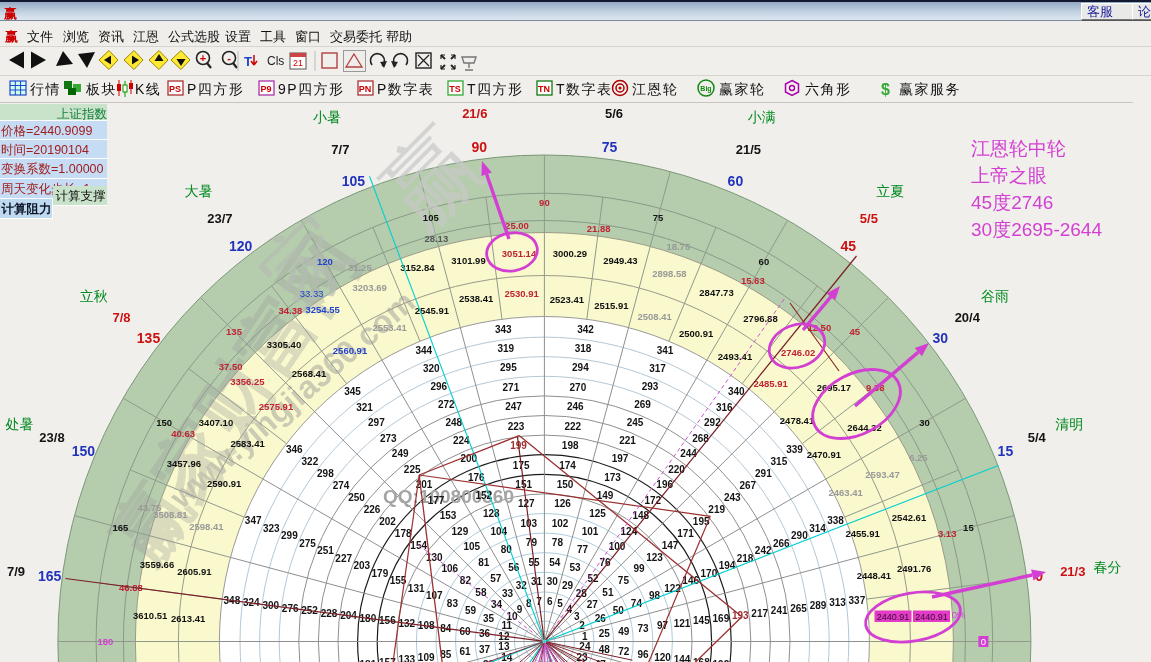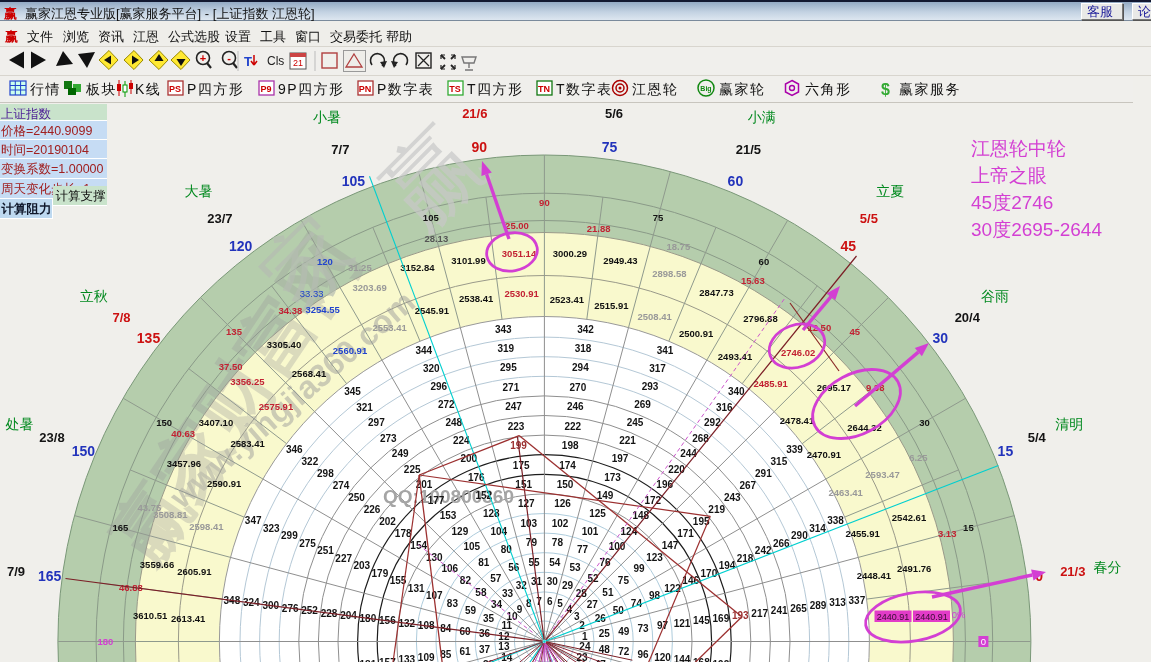--- a/index.html
+++ b/index.html
@@ -484,22 +484,21 @@
 <polygon points="929.0,343.0 921.9,356.3 914.8,347.9" fill="#d33fd3"></polygon>
 <line x1="932.0" y1="597.0" x2="1032.3" y2="575.0" stroke="#d33fd3" stroke-width="3.4"></line>
 <polygon points="1046.0,572.0 1033.5,580.4 1031.1,569.6" fill="#d33fd3"></polygon>
 <text x="971" y="155" font-size="19" fill="#d33fd3">江恩轮中轮</text>
 <text x="971" y="182" font-size="19" fill="#d33fd3">上帝之眼</text>
 <text x="971" y="209" font-size="19" fill="#d33fd3">45度2746</text>
 <text x="971" y="236" font-size="19" fill="#d33fd3">30度2695-2644</text>
 </svg></div>
 <div class="abs" id="title">
     <span class="lg">赢</span>
-    <span class="txt">赢家江恩专业版[赢家服务平台] - [上证指数 江恩轮]</span>
-<span class="tbtn" style="left:1081px;width:42px">客服</span>
+<span class="tbtn" style="left:1081px;width:52px">客服</span>
     <span class="tbtn" style="left:1132px;width:25px">论坛</span>
   </div>
 <div class="abs" id="menu">
     <span style="left:5px;color:#c00;font-weight:bold">赢</span>
     <span style="left:27px">文件</span>
     <span style="left:63px">浏览</span>
     <span style="left:98px">资讯</span>
     <span style="left:133px">江恩</span>
     <span style="left:168px">公式选股</span>
     <span style="left:225px">设置</span>
@@ -597,19 +596,19 @@
       <text x="719" y="18" font-size="14" letter-spacing="1.5" fill="#111">赢家轮</text>
       <g>
         <polygon points="792,4.5 798.5,8 798.5,16 792,19.5 785.5,16 785.5,8" fill="none" stroke="#a0a" stroke-width="1.5"></polygon>
         <circle cx="792" cy="12" r="2.5" fill="none" stroke="#a0a" stroke-width="1.4"></circle>
       </g>
       <text x="805" y="18" font-size="14" letter-spacing="1.5" fill="#111">六角形</text>
       <text x="881" y="19" font-size="16" font-weight="bold" fill="#3a3">$</text>
       <text x="899" y="18" font-size="14" letter-spacing="1.5" fill="#111">赢家服务</text>
     </svg></div>
 <div class="abs" id="panel">
-<div class="prow" style="top:0;height:17px;background:#c9e3cb;color:#4c1d95;font-weight:normal;text-align:left">上证指数</div>
+<div class="prow" style="top:0;height:17px;background:#c9e3cb;color:#15803d;font-weight:normal;text-align:right">上证指数</div>
 <div class="prow" style="top:17px;height:19px">价格=2440.9099</div>
 <div class="prow" style="top:36px;height:19px">时间=20190104</div>
 <div class="prow" style="top:55px;height:20px">变换系数=1.00000</div>
 <div class="prow" style="top:75px;height:20px">周天变化步长=1</div>
 <div class="prow" style="top:95px;height:20px;width:53px;background:#bed9f0;color:#0f172a;font-weight:bold;text-align:center;border-right:1px solid #fff">计算阻力</div>
 <div class="prow" style="top:82px;left:53px;height:20px;width:54px;background:#c9e3cb;color:#111;font-weight:normal;text-align:center">计算支撑</div>
 </div>
 </body></html>

